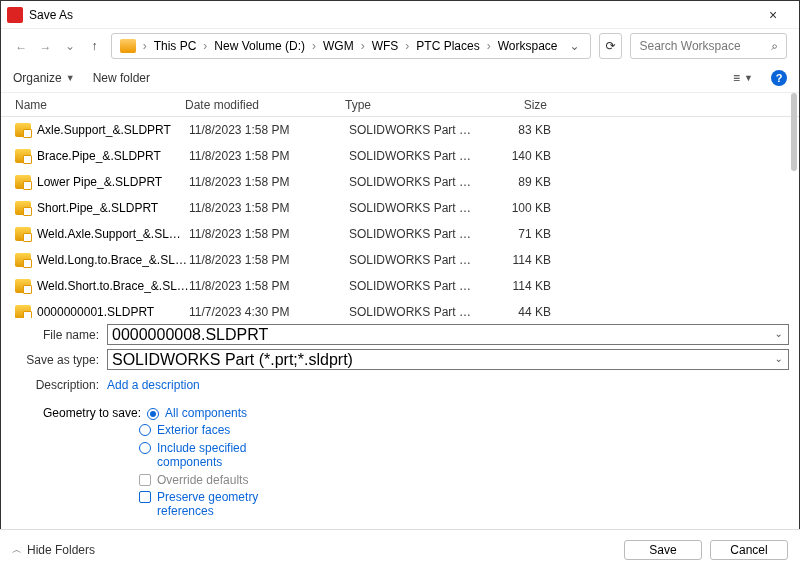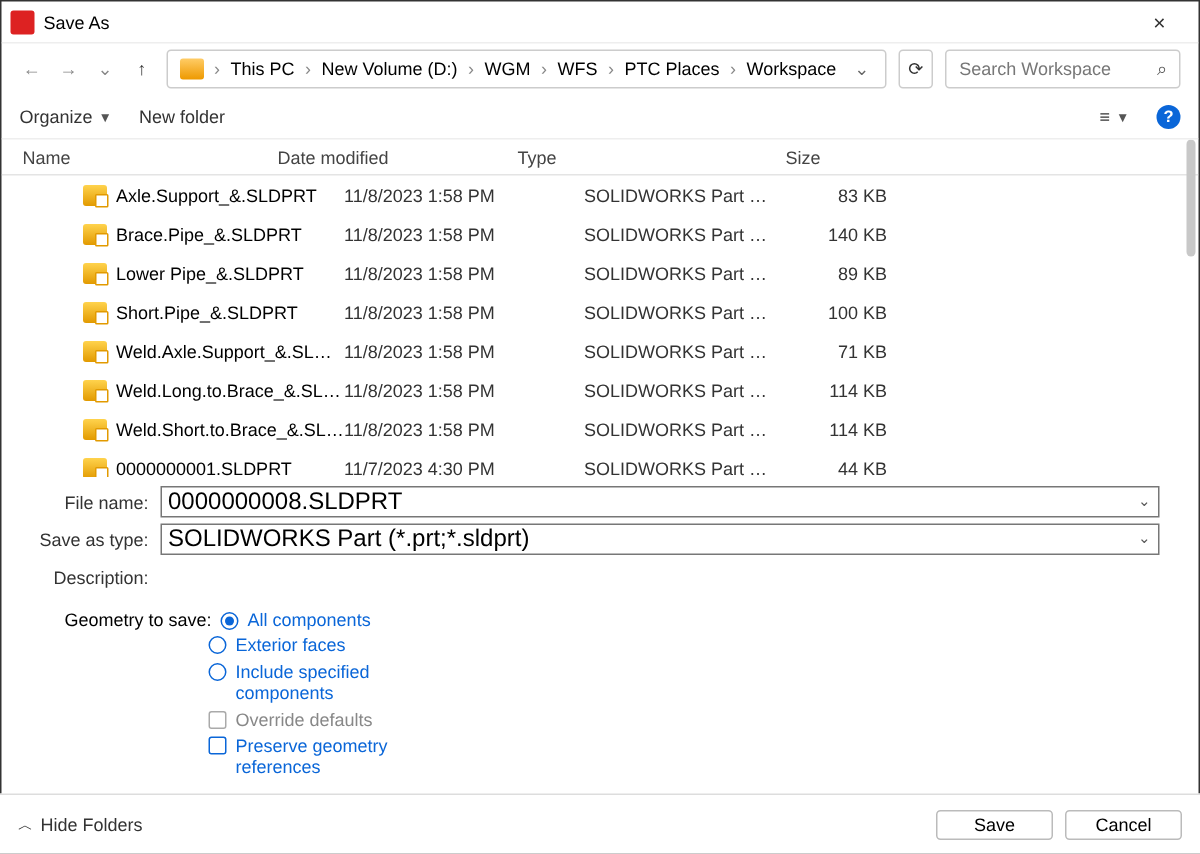--- a/index.html
+++ b/index.html
@@ -26,29 +26,29 @@
   .viewbtn { display:flex; align-items:center; gap:4px; color:#333; }
   .help { width:16px; height:16px; border-radius:50%; background:#0a66d8; color:#fff; display:flex; align-items:center; justify-content:center; font-size:11px; font-weight:bold; }
   .listwrap { position: relative; height: 225px; overflow: hidden; }
   .listheader { display:flex; border-bottom:1px solid #e4e4e4; height:24px; align-items:center; padding: 0 14px; color:#444; font-size:12px; }
   .col-name { width: 170px; }
   .col-date { width: 160px; }
   .col-type { width: 125px; }
   .col-size { width: 77px; text-align:right; }
   .sort-ind { position: relative; }
   .sort-ind::after { content:""; position:absolute; top:-12px; left:70px; border-left:4px solid transparent; border-right:4px solid transparent; border-bottom:5px solid #5b5b5b; }
-  .rows { overflow-y: auto; height: calc(100% - 24px); margin-left: 40px; }
+  .rows { overflow-y: auto; height: calc(100% - 24px); }
   .row { display:flex; align-items:center; height:26px; padding: 0 14px; }
   .row .icon { width:16px; height:14px; background: linear-gradient(#ffd34d,#e29a00); border-radius:2px; margin-right:6px; position:relative; }
   .row .icon::after { content:""; position:absolute; right:-1px; bottom:-1px; width:7px; height:7px; background:#fff; border:1px solid #e29a00; border-radius:1px; }
   .row .name { width: 152px; white-space:nowrap; overflow:hidden; text-overflow:ellipsis; }
   .row .date { width: 160px; color:#333; }
   .row .type { width: 125px; color:#333; white-space:nowrap; overflow:hidden; text-overflow:ellipsis; }
   .row .size { width: 77px; text-align:right; color:#333; }
-  .formarea { padding: 6px 26px 4px 10px; }
+  .formarea { padding: 6px 10px 4px 10px; }
   .formrow { display:flex; align-items:center; margin-bottom:4px; }
   .formrow label { width: 96px; text-align:right; padding-right:8px; color:#333; font-size:12px; }
   .formrow .field { flex:1; }
   .textinput { width:100%; height:21px; border:1px solid #777; padding:1px 4px; font-size:16px; }
   .dropdown { position:relative; }
   .dropdown .caret { position:absolute; right:6px; top:4px; color:#555; font-size:10px; }
   .link { color:#0a66d8; cursor:pointer; }
   .opts { padding-left: 105px; padding-top: 6px; }
   .radio-row, .check-row { display:flex; align-items:flex-start; gap:6px; margin:3px 0 3px 22px; }
   .geom-title-row { display:flex; align-items:center; gap:6px; }
@@ -195,20 +195,21 @@
   </div>
   <div class="formrow">
     <label>Save as type:</label>
     <div class="field dropdown">
       <input class="textinput" readonly="" value="SOLIDWORKS Part (*.prt;*.sldprt)" style="">
       <span class="caret">⌄</span>
     </div>
   </div>
   <div class="formrow" style="margin-top:8px;">
     <label>Description:</label>
+    <div class="field"><span class="link">Add a description</span></div>
   </div>
 
   <div class="opts" style="padding-left:0; margin-top:8px;">
     <div class="geom-title-row" style="margin-left:32px;">
       <span>Geometry to save:</span>
       <span class="radio checked"></span>
       <span class="opt-text">All components</span>
     </div>
     <div class="radio-row" style="margin-left:128px;">
       <span class="radio"></span>

